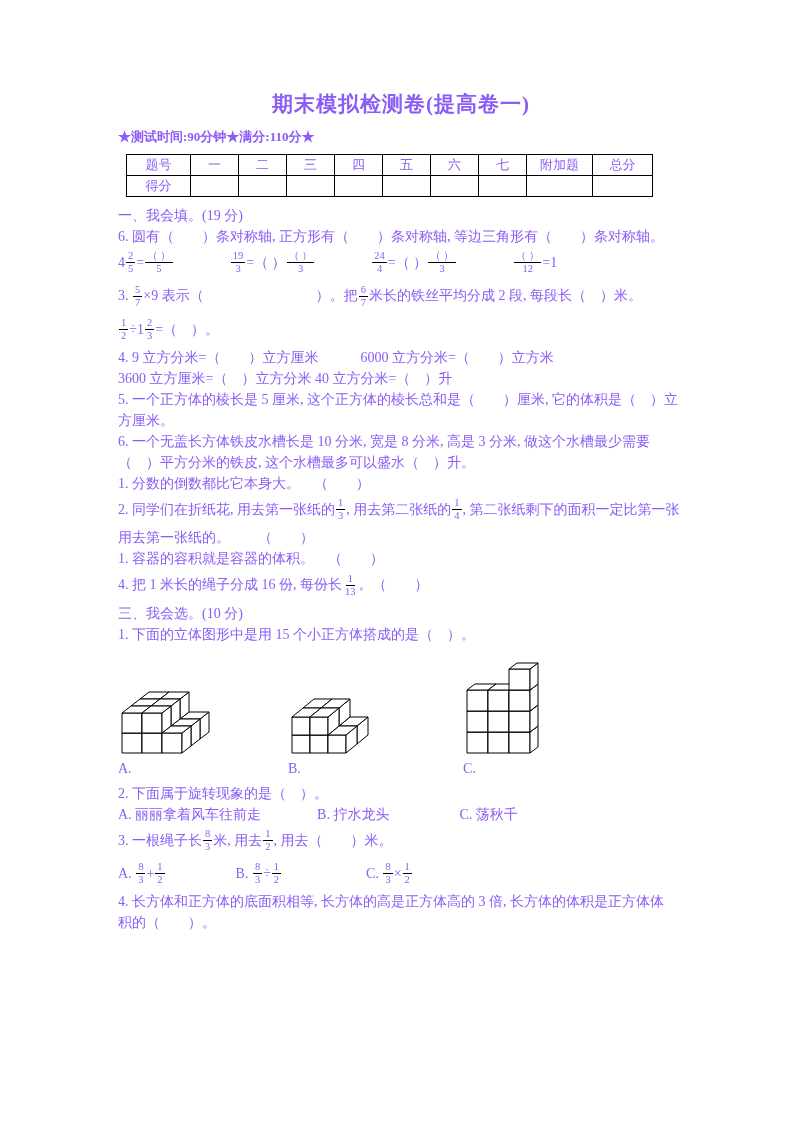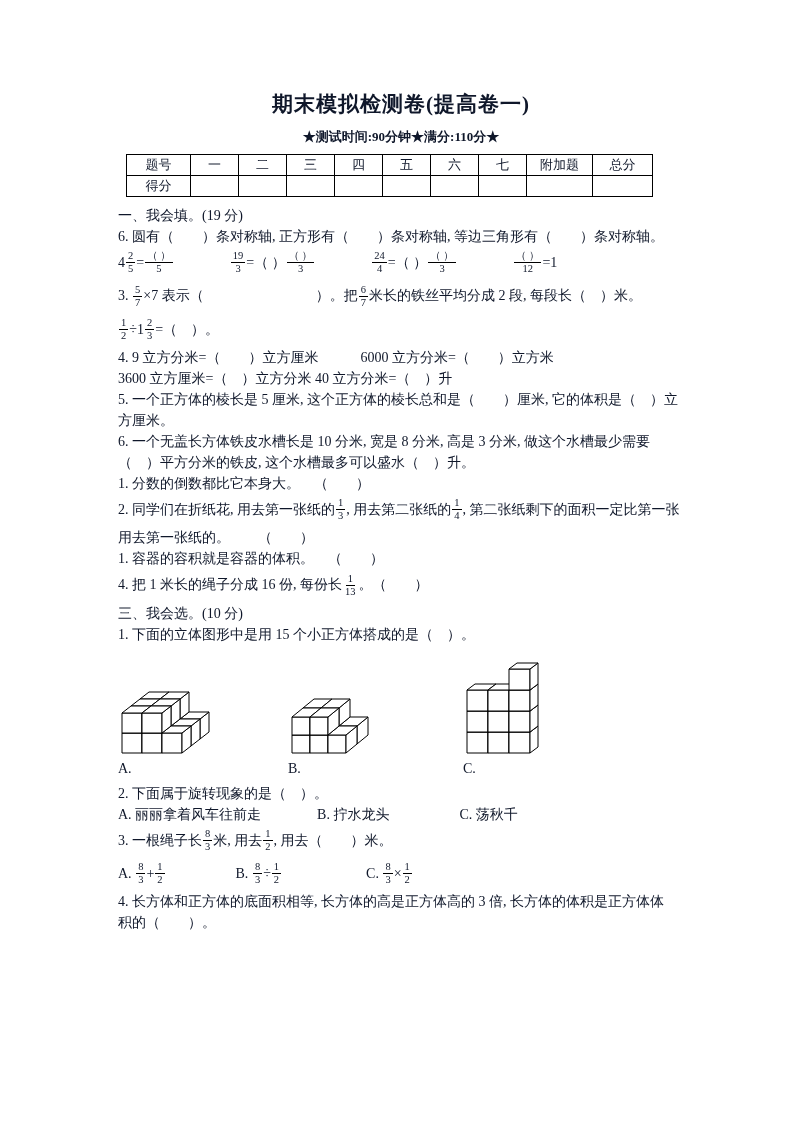--- a/index.html
+++ b/index.html
@@ -1,23 +1,23 @@
 <!DOCTYPE html>
 <html><head>
 <meta charset="utf-8">
 <style>
   html, body { margin:0; padding:0; background:#ffffff; }
   .page {
     position:relative; width:793px; height:950px; background:#fff;
-    font-family:"Liberation Serif","DejaVu Serif",serif; color:#0f172a;
+    font-family:"Liberation Serif","DejaVu Serif",serif; color:#8b5cf6;
     overflow:hidden;
   }
   .content { position:absolute; left:118px; top:90px; width:566px; }
   .title { text-align:center; font-size:21px; font-weight:bold; letter-spacing:1px; margin:0 0 10px 0; }
-  .subtitle { text-align:center; font-size:13px; font-weight:600; margin:0 0 8px 0; }
+  .subtitle { text-align:left; font-size:13px; font-weight:600; margin:0 0 8px 0; }
   table.score { border-collapse:collapse; margin:2px 0 8px 8px; table-layout:fixed;border-radius:6px; }
   table.score td { border:1px solid #000; height:20px; text-align:center; font-size:13px; padding:0 2px; overflow:hidden; }
   .line { min-height:21px; line-height:21px; font-size:14px; }
   .line span { white-space:pre; }
   .line.has-frac { padding:4px 0; line-height:24px; }
   .frac { display:inline-flex; flex-direction:column; align-items:center; vertical-align:middle;
           font-size:10.5px; line-height:1.15; margin:0 1px; transform:translateY(-1px); }
   .frac .num { padding:0 2px; border-bottom:1px solid #000; }
   .frac .den { padding:0 2px; }
   .figures { display:flex; align-items:flex-end; margin:10px 0 6px 0; }
@@ -74,21 +74,21 @@
             <td></td>
             <td></td>
           </tr>
         </tbody>
     </table>
 
     <div id="lines-part1">
         <div class="line"><span>一、我会填。(19 分)</span></div>
         <div class="line"><span>6. 圆有（　　）条对称轴, 正方形有（　　）条对称轴, 等边三角形有（　　）条对称轴。</span></div>
         <div class="line has-frac"><span>4</span><span class="frac"><span class="num">2</span><span class="den">5</span></span><span>=</span><span class="frac"><span class="num">（ ）</span><span class="den">5</span></span><span>　　　　</span><span class="frac"><span class="num">19</span><span class="den">3</span></span><span>=（ ）</span><span class="frac"><span class="num">（ ）</span><span class="den">3</span></span><span>　　　　</span><span class="frac"><span class="num">24</span><span class="den">4</span></span><span>=（ ）</span><span class="frac"><span class="num">（ ）</span><span class="den">3</span></span><span>　　　　</span><span class="frac"><span class="num">（ ）</span><span class="den">12</span></span><span>=1</span></div>
-        <div class="line has-frac"><span>3. </span><span class="frac"><span class="num">5</span><span class="den">7</span></span><span>×7 表示（　　　　　　　　）。把</span><span class="frac"><span class="num">6</span><span class="den">7</span></span><span>米长的铁丝平均分成 2 段, 每段长（　）米。</span></div>
+        <div class="line has-frac"><span>3. </span><span class="frac"><span class="num">5</span><span class="den">7</span></span><span>×9 表示（　　　　　　　　）。把</span><span class="frac"><span class="num">6</span><span class="den">7</span></span><span>米长的铁丝平均分成 2 段, 每段长（　）米。</span></div>
         <div class="line has-frac"><span class="frac"><span class="num">1</span><span class="den">2</span></span><span>÷1</span><span class="frac"><span class="num">2</span><span class="den">3</span></span><span>=（　）。</span></div>
         <div class="line"><span>4. 9 立方分米=（　　）立方厘米　　　6000 立方分米=（　　）立方米</span></div>
         <div class="line"><span>3600 立方厘米=（　）立方分米 40 立方分米=（　）升</span></div>
         <div class="line"><span>5. 一个正方体的棱长是 5 厘米, 这个正方体的棱长总和是（　　）厘米, 它的体积是（　）立</span></div>
         <div class="line"><span>方厘米。</span></div>
         <div class="line"><span>6. 一个无盖长方体铁皮水槽长是 10 分米, 宽是 8 分米, 高是 3 分米, 做这个水槽最少需要</span></div>
         <div class="line"><span>（　）平方分米的铁皮, 这个水槽最多可以盛水（　）升。</span></div>
         <div class="line"><span>1. 分数的倒数都比它本身大。　（　　）</span></div>
         <div class="line has-frac"><span>2. 同学们在折纸花, 用去第一张纸的</span><span class="frac"><span class="num">1</span><span class="den">3</span></span><span>, 用去第二张纸的</span><span class="frac"><span class="num">1</span><span class="den">4</span></span><span>, 第二张纸剩下的面积一定比第一张</span></div>
         <div class="line"><span>用去第一张纸的。　　（　　）</span></div>

